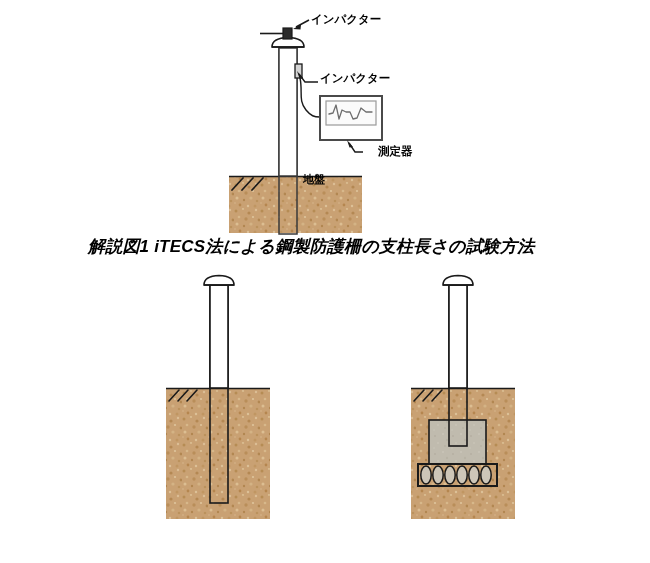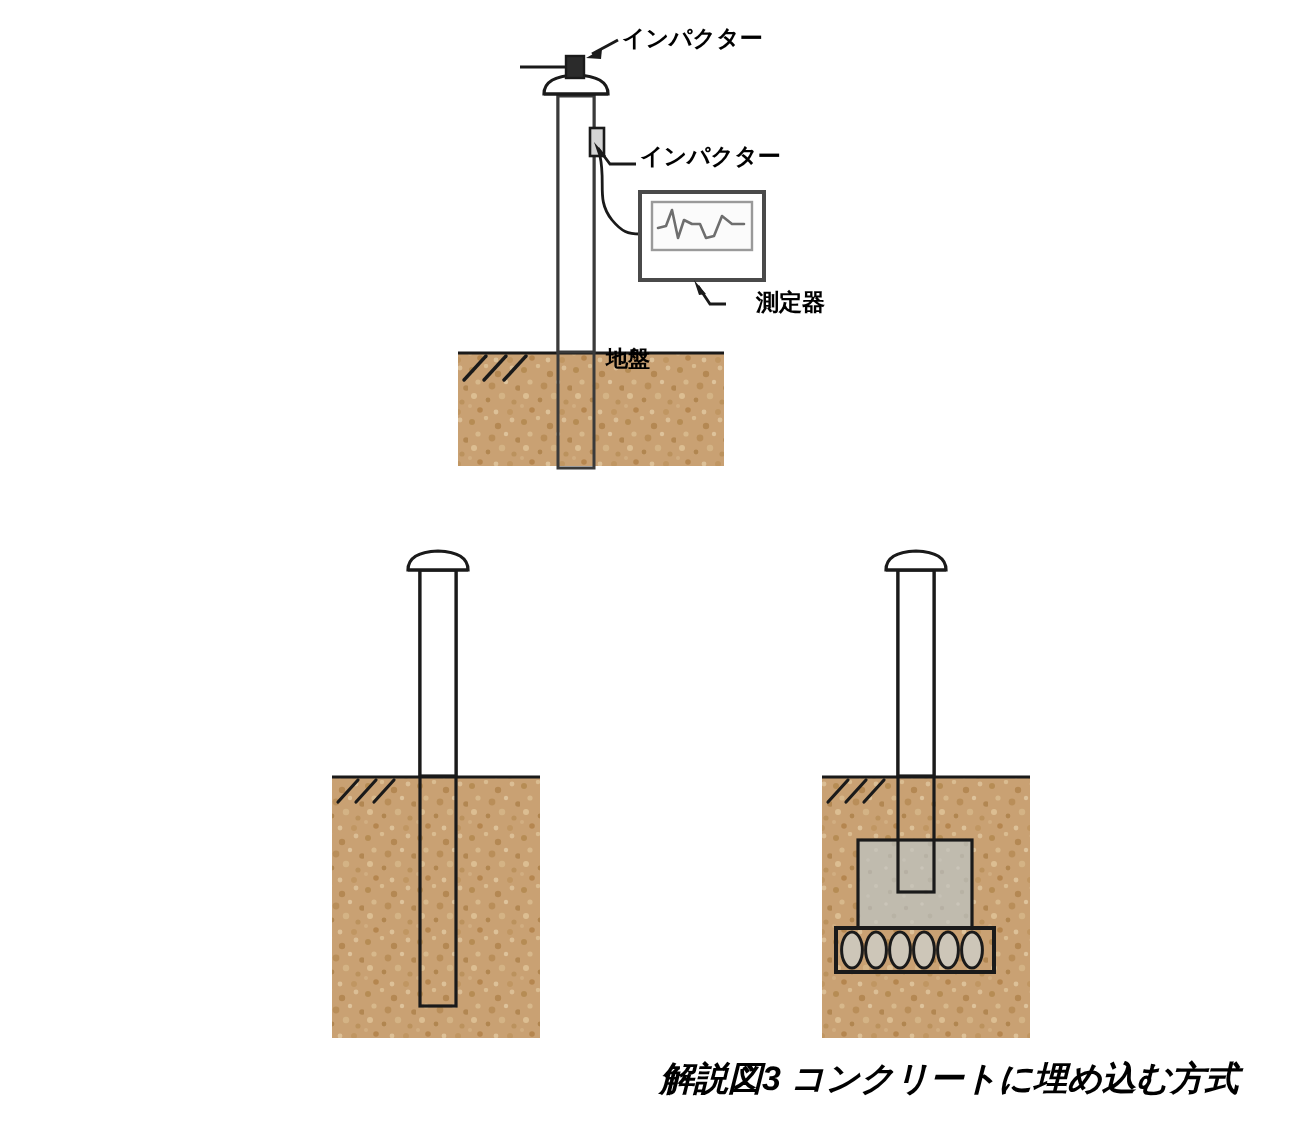--- a/index.html
+++ b/index.html
@@ -176,17 +176,17 @@
   </svg>
 
   <div class="anno" id="label-impactor">インパクター</div>
 
   <div class="anno" id="label-sensor">インパクター</div>
 
   <div class="anno" id="label-meter">測定器</div>
 
   <div class="anno" id="label-ground">地盤</div>
 
+  <div class="cap-lbl" id="caption-main">解説図1  iTECS法による鋼製防護柵の支柱長さの試験方法</div>
 
 
-  <div class="cap-lbl" id="caption-fig3">解説図3   コンクリートに埋め込む方式</div>
 
 </div>
 
 </body></html>

